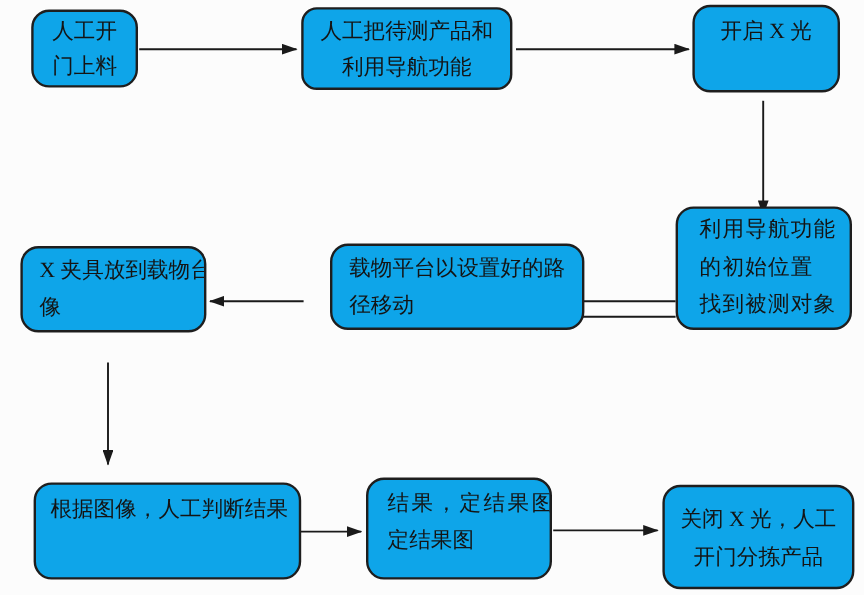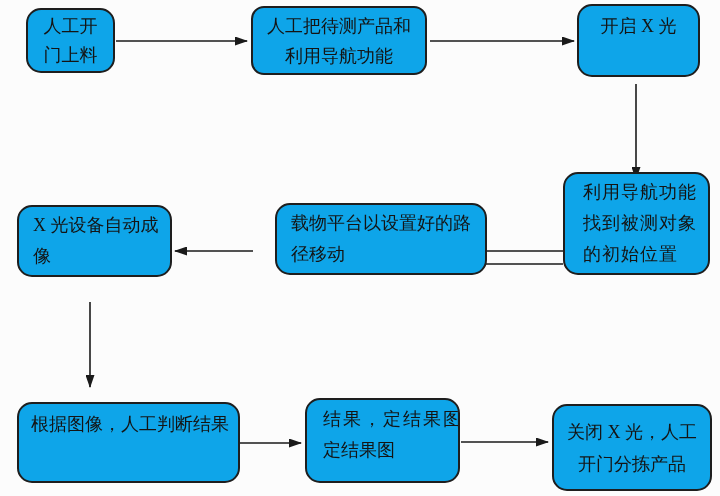--- a/index.html
+++ b/index.html
@@ -32,21 +32,21 @@
     overflow: hidden;
   }
   .ln { display: block; white-space: pre; }
 
   .n1 { left: 26px;  top: 8px;   width: 89px;  height: 65px;  line-height: 29px; padding-top: 2px;  text-align: center; }
   .n2 { left: 251px; top: 6px;   width: 176px; height: 69px;  line-height: 30px; padding-top: 3px;  text-align: center; border-radius: 13px; }
   .n3 { left: 577px; top: 4px;   width: 123px; height: 73px;  line-height: 30px; padding-top: 5px;  text-align: center; }
   .n4 { left: 563px; top: 172px; width: 147px; height: 103px; line-height: 31px; padding: 4px 0 0 18px; letter-spacing: 1px; font-family: Liberation Mono, monospace; }
   .n5 { left: 255px; top: 203px; width: 212px; height: 72px;  line-height: 31px; padding: 3px 0 0 14px; margin-left: 20px; }
   .n6 { left: 17px;  top: 205px; width: 155px; height: 72px;  line-height: 31px; padding: 3px 0 0 14px; }
-  .n7 { left: 17px;  top: 402px; width: 223px; height: 81px;  line-height: 32px; padding: 4px 0 0 12px; }
+  .n7 { left: 28px;  top: 402px; width: 223px; height: 81px;  line-height: 32px; padding: 4px 0 0 12px; }
   .n8 { left: 305px; top: 398px; width: 155px; height: 85px;  line-height: 31px; padding: 4px 0 0 16px; }
   .n8 .ln:first-child { letter-spacing: 2px; }
   .n9 { left: 552px; top: 404px; width: 160px; height: 87px;  line-height: 32px; padding-top: 10px; text-align: center; }
 </style>
 </head>
 <body>
 
 <div class="stage">
 
   <svg class="edges" viewBox="0 0 720 496">
@@ -75,31 +75,31 @@
     <span class="ln">人工把待测产品和</span>
     <span class="ln">利用导航功能</span>
   </div>
 
   <div class="node n3">
     <span class="ln">开启 X 光</span>
   </div>
 
   <div class="node n4">
     <span class="ln">利用导航功能</span>
+    <span class="ln">的初始位置</span>
     <span class="ln">找到被测对象</span>
-    <span class="ln">的初始位置</span>
   </div>
 
   <div class="node n5">
     <span class="ln">载物平台以设置好的路</span>
     <span class="ln">径移动</span>
   </div>
 
   <div class="node n6">
-    <span class="ln">X 光设备自动成</span>
+    <span class="ln">X 夹具放到载物台</span>
     <span class="ln">像</span>
   </div>
 
   <div class="node n7">
     <span class="ln">根据图像，人工判断结果</span>
   </div>
 
   <div class="node n8">
     <span class="ln">结果，定结果图</span>
     <span class="ln">定结果图</span>

